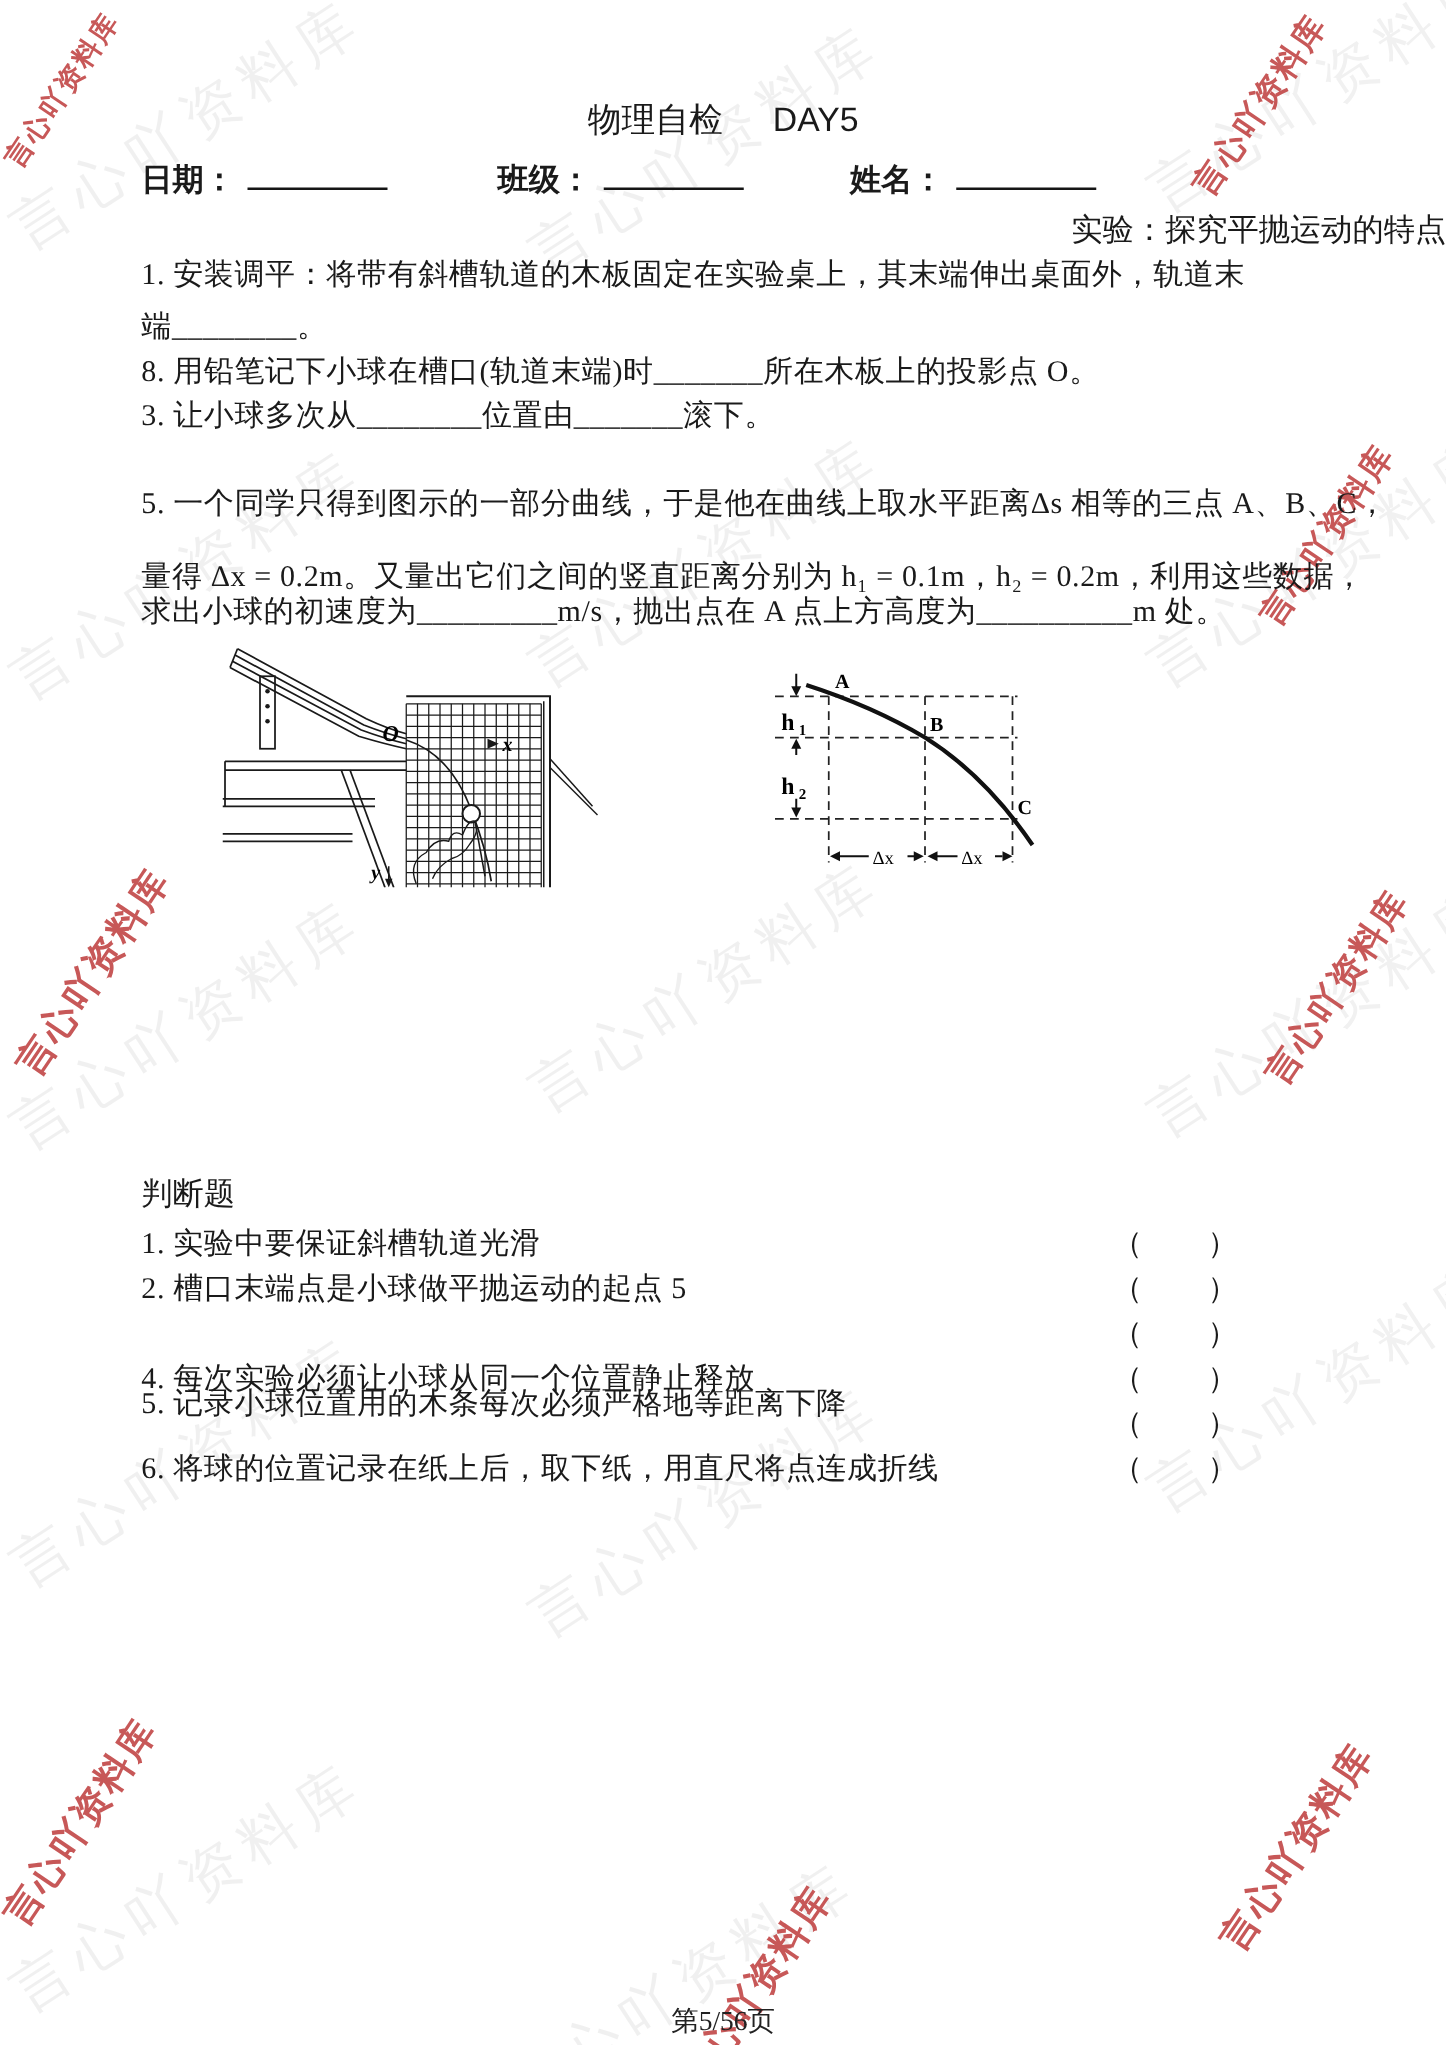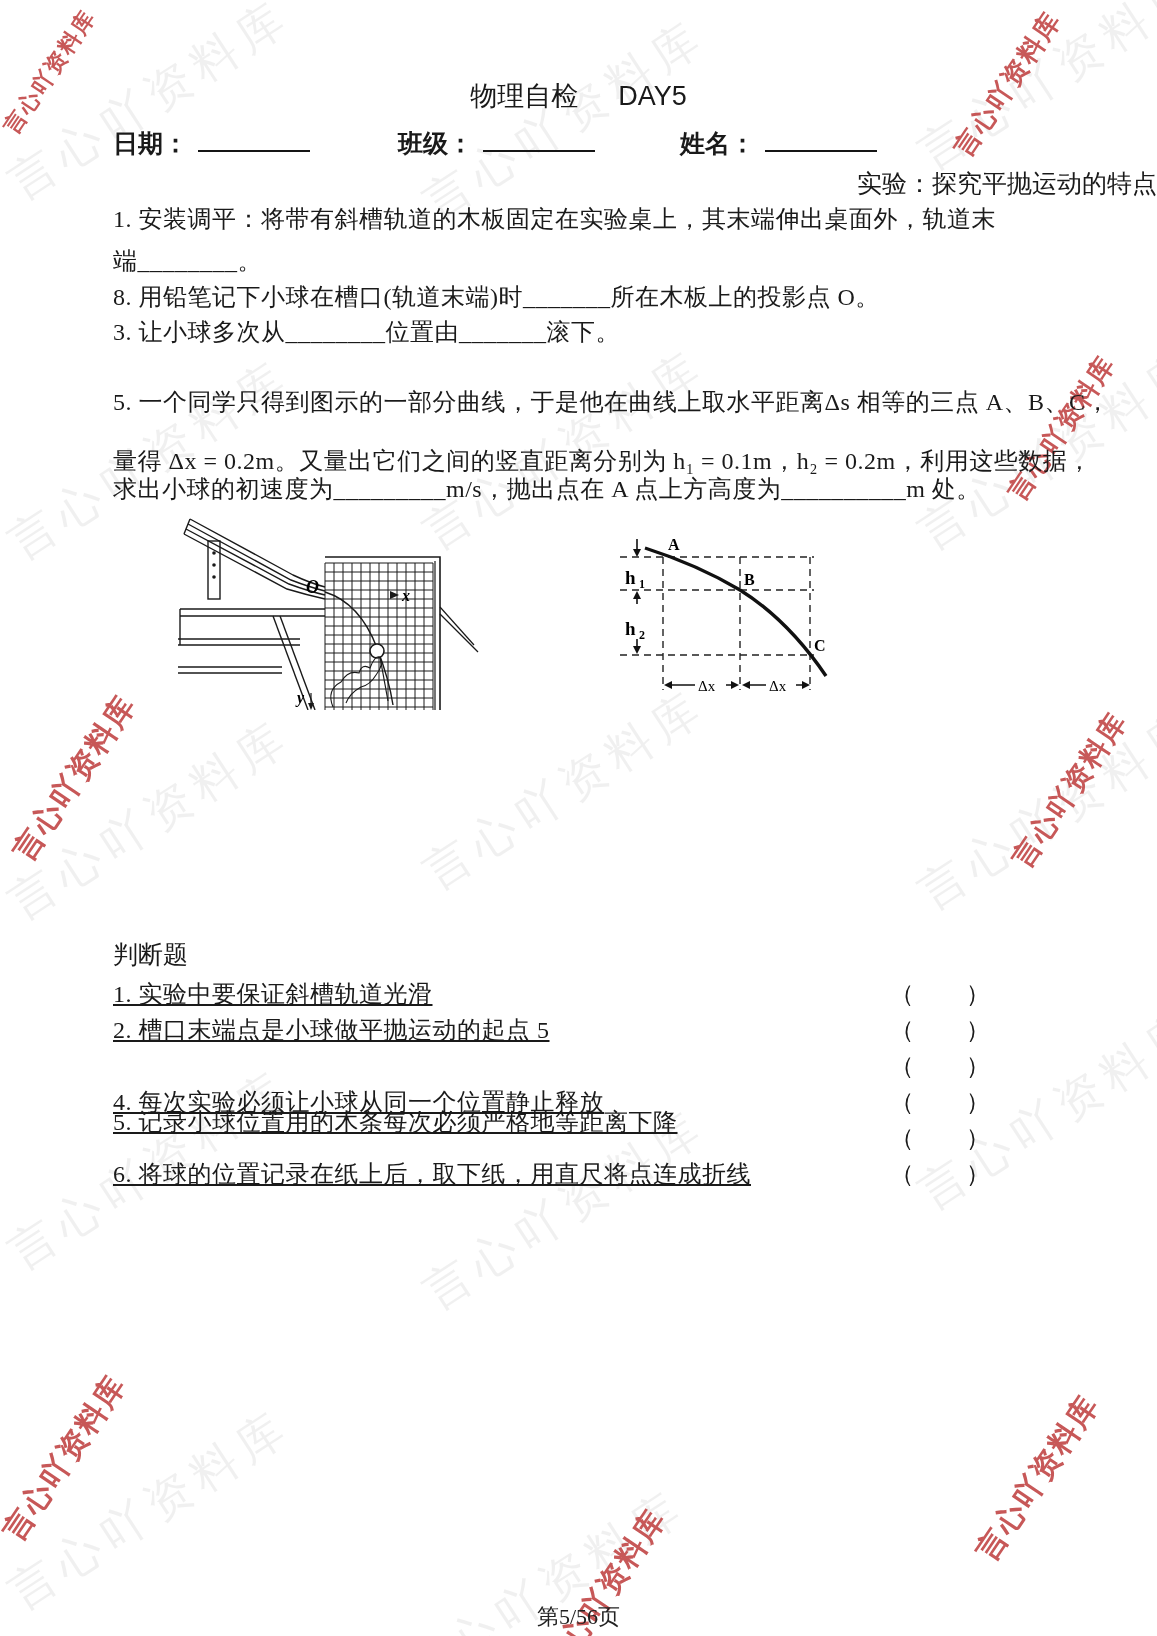--- a/index.html
+++ b/index.html
@@ -8,21 +8,21 @@
   .t{position:absolute;white-space:nowrap;}
   .bold-sans{font-family:"Liberation Sans","DejaVu Sans",sans-serif;font-weight:normal;}
   .title{left:0;right:0;top:78px;text-align:center;font-size:27px;}
   .title .day{margin-left:40px;}
   .field{top:126px;font-size:25px;}
   .field .lbl{font-family:Liberation Mono, monospace;font-weight:bold;margin-top:35px;}
   .blank-line{display:inline-block;width:112px;height:24px;border-bottom:2px solid #151515;margin-left:10px;vertical-align:baseline;}
   .section-title{left:0;right:0;top:167px;text-align:right;font-size:25px;}
   .body-line{left:113px;font-size:24px;letter-spacing:0.5px;}
   .judg-head{left:113px;top:938px;font-size:25px;}
-  .judg-item{left:113px;font-size:24px;letter-spacing:0.5px;text-decoration:underline;}
+  .judg-item{left:113px;font-size:24px;letter-spacing:0.5px;}
   .judg-paren{left:890px;font-size:24px;letter-spacing:14px;}
   .footer{left:0;right:0;top:1578px;text-align:center;font-size:22px;color:#222;margin-top:24px;}
   .figure{position:absolute;}
   .wm{position:absolute;white-space:nowrap;pointer-events:none;}
   .wm-gray{font-family:"Liberation Sans","DejaVu Sans",sans-serif;font-size:46px;letter-spacing:8px;
            color:#000;opacity:0.055;transform:translate(-50%,-50%) rotate(-33deg);}
   .wm-red{font-family:"Liberation Sans","DejaVu Sans",sans-serif;font-weight:600;color:#c34a4a;opacity:0.92;
           letter-spacing:2px;transform:translate(-50%,-50%) rotate(-56deg);}
   svg text{font-family:"Liberation Serif","DejaVu Serif",serif;}
 </style>

